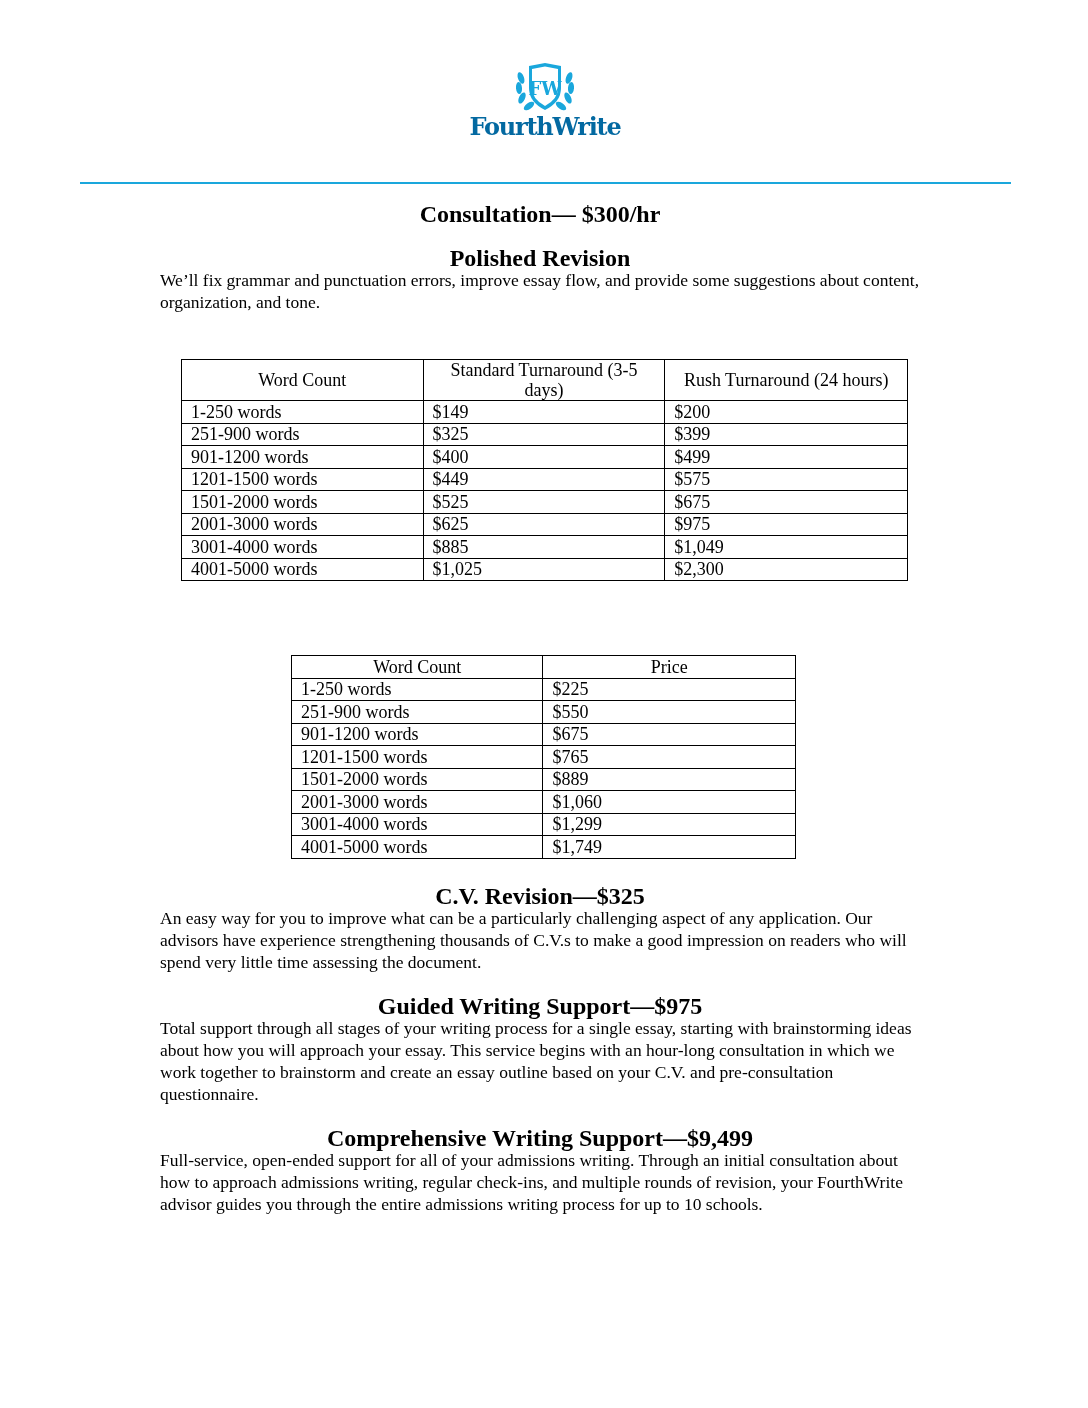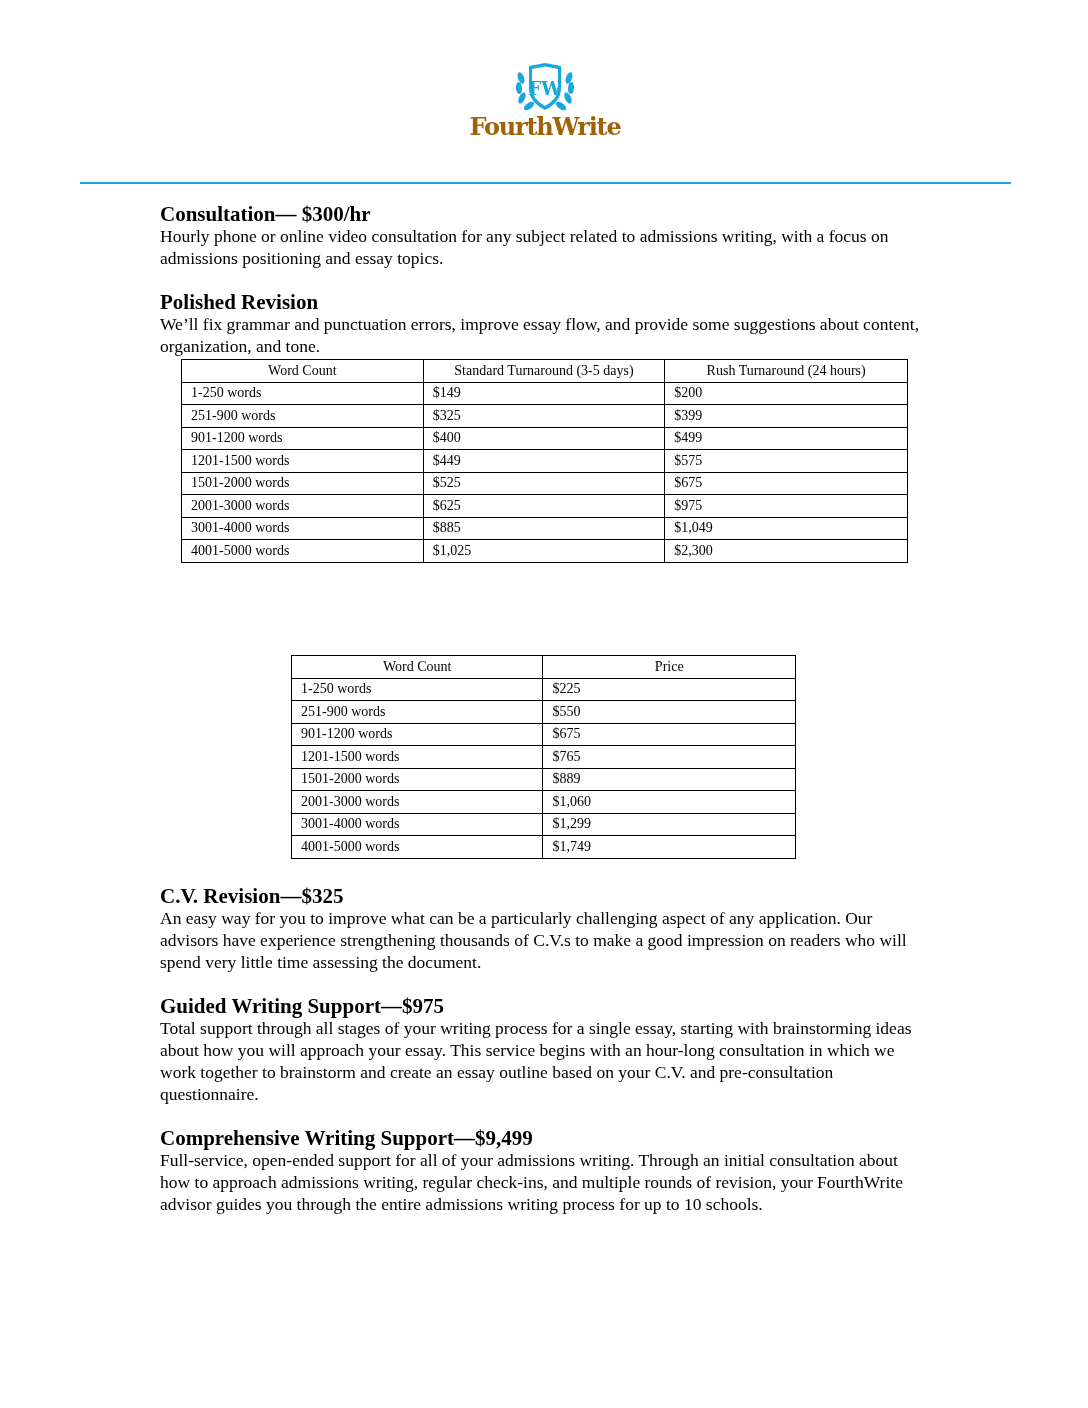--- a/index.html
+++ b/index.html
@@ -11,37 +11,37 @@
     .logo {
       position: absolute; left: 440px; top: 62px; width: 210px; height: 80px;
       text-align: center;
     }
     .crest {
       position: absolute; left: 73px; top: 0; width: 64px; height: 52px;
     }
     .brand {
       position: absolute; left: 0; top: 50px; width: 210px; text-align: center;
       font-family: "DejaVu Serif", serif; font-weight: bold; font-size: 24px;
-      color: #a16207; letter-spacing: -1.2px;
+      color: #0369a1; letter-spacing: -1.2px;
     }
     .rule {
       position: absolute; left: 80px; top: 182px; width: 931px; height: 2px;
       background: #1aa7dc;
     }
     .content {
       position: absolute; left: 160px; top: 203px; width: 760px;
       font-size: 17.5px; line-height: 22px;
     }
     h2 {
-      font-size: 21px; font-weight: bold; text-align: left; margin: 0;
+      font-size: 24px; font-weight: bold; text-align: center; margin: 0;
       line-height: 22px;
     }
     p { margin: 0; }
     .section { margin-bottom: 22px; }
-    table { border-collapse: collapse; font-size: 14px; padding-left: 36px; }
+    table { border-collapse: collapse; font-size: 18px; padding-left: 36px; }
     td, th { border: 1.5px solid #000; padding: 0 9px; height: 21.5px; line-height: 20px; }
     th { font-weight: normal; text-align: center; }
     td { text-align: left; }
     .t1 { position: absolute; left: 181px; top: 359px; width: 727px; }
     .t1 col.c1 { width: 242px; }
     .t1 col.c2 { width: 242px; }
     .t1 col.c3 { width: 243px; }
     .t2 { position: absolute; left: 291px; top: 655px; width: 505px; }
     .t2 col.c1 { width: 252px; }
     .t2 col.c2 { width: 253px; }
@@ -69,21 +69,20 @@
     <text x="32" y="33" text-anchor="middle" font-family="DejaVu Serif, serif" font-weight="bold" font-size="18" fill="#1aa7dc">FW</text>
   </svg>
   <div class="brand">FourthWrite</div>
 </div>
 
 <div class="rule"></div>
 
 <div class="content">
   <div class="section">
     <h2>Consultation— $300/hr</h2>
-    <p>Hourly phone or online video consultation for any subject related to admissions writing, with a focus on admissions positioning and essay topics.</p>
   </div>
   <div class="section" style="margin-bottom:0">
     <h2>Polished Revision</h2>
     <p>We’ll fix grammar and punctuation errors, improve essay flow, and provide some suggestions about content, organization, and tone.</p>
   </div>
 </div>
 
 <table class="t1">
   <colgroup>
       <col class="c1">

